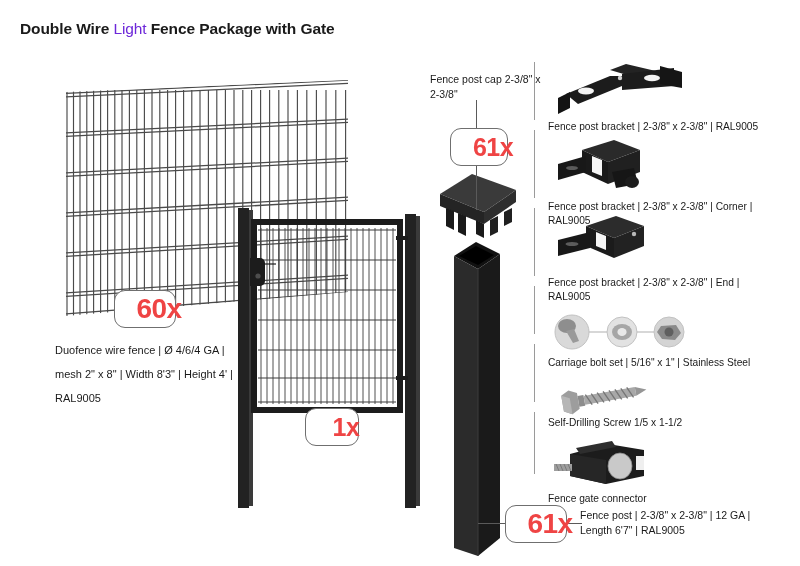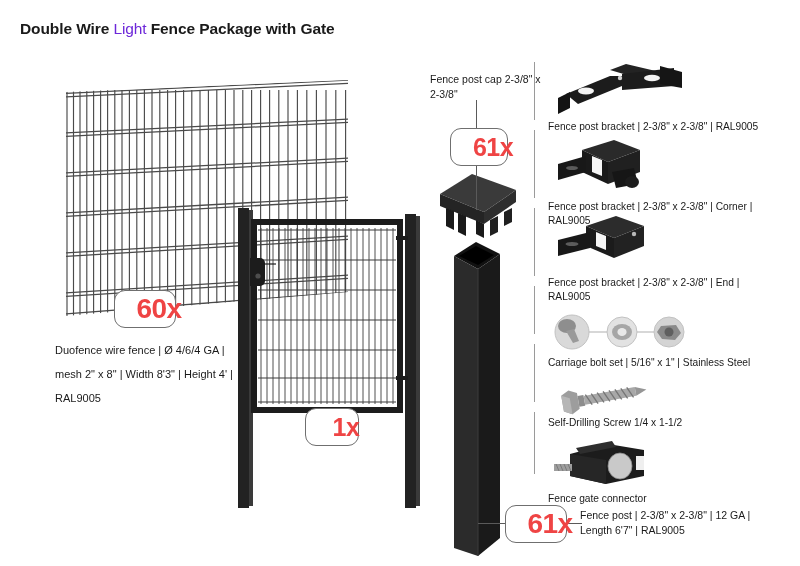--- a/index.html
+++ b/index.html
@@ -336,21 +336,21 @@
                 <line x1="52" y1="16" x2="57" y2="27"></line>
               <line x1="58" y1="16" x2="63" y2="27"></line>
                 <line x1="64" y1="16" x2="69" y2="27"></line>
               <line x1="70" y1="16" x2="75" y2="27"></line>
                 <line x1="76" y1="16" x2="81" y2="27"></line>
             </g>
             <polygon points="84,17 95,21.5 84,26" fill="#969696"></polygon>
           </g>
         </svg>
       </div>
-      <div class="item-label" style="left:0;top:42px;">Self-Drilling Screw 1/4 x 1-1/2</div>
+      <div class="item-label" style="left:0;top:42px;">Self-Drilling Screw 1/5 x 1-1/2</div>
     </div>
 
     <div class="item" style="top:378px;">
       <div class="item-art" style="left:4px;top:0;">
         <svg width="130" height="48" viewBox="0 0 130 48">
           <polygon points="18,14 56,4 92,10 92,36 54,44 18,36" fill="#1c1c1c"></polygon>
           <polygon points="18,14 54,20 54,44 18,36" fill="#262626"></polygon>
           <polygon points="24,8 60,1 64,7 28,14" fill="#2e2e2e"></polygon>
           <ellipse cx="68" cy="26" rx="12" ry="13" fill="#c9c9c9"></ellipse>
           <ellipse cx="68" cy="26" rx="12" ry="13" fill="none" stroke="#8c8c8c" stroke-width="0.8"></ellipse>

